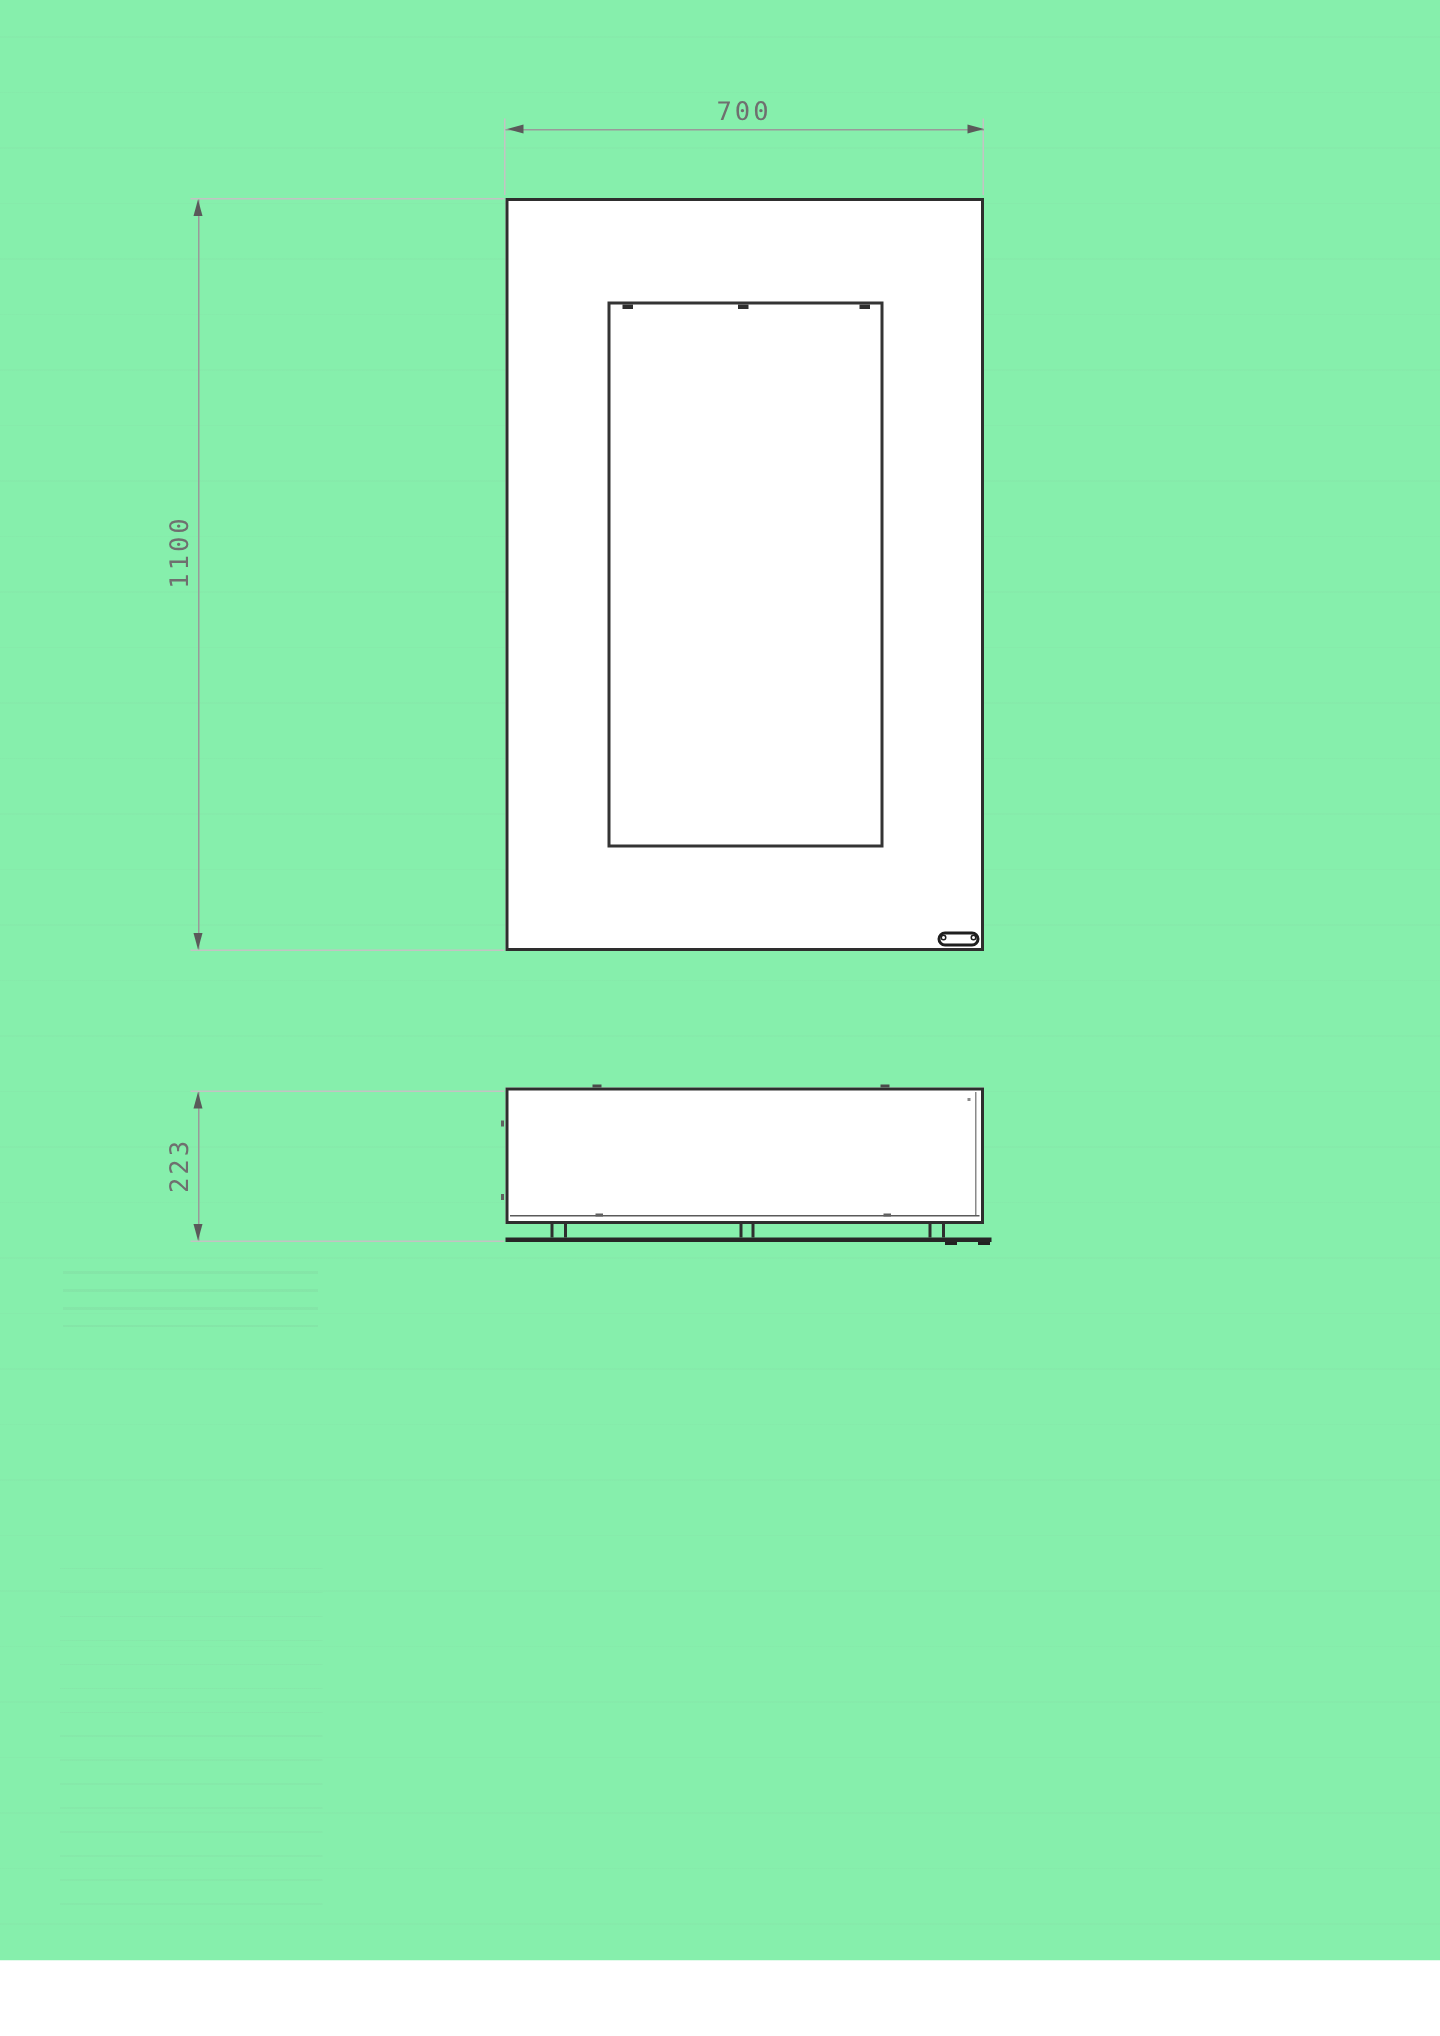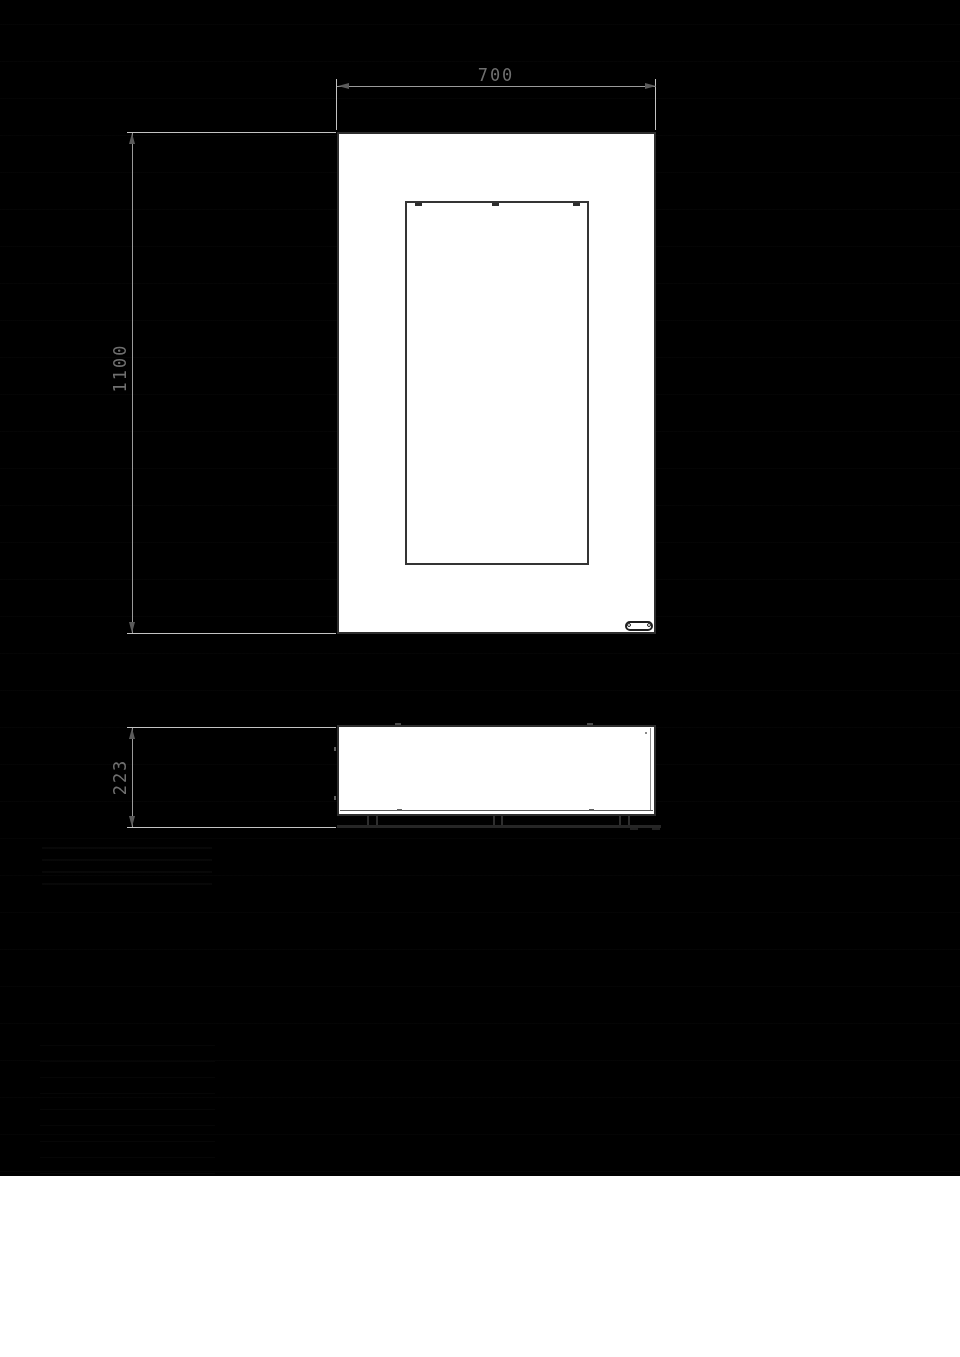--- a/index.html
+++ b/index.html
@@ -1,20 +1,20 @@
 <!DOCTYPE html>
 <html><head>
 <meta charset="utf-8">
 <style>
   html, body { margin: 0; padding: 0; background: #ffffff; }
   .canvas {
     position: relative;
     width: 960px;
-    height: 1176px;
-    background: #000000;
+    height: 1307px;
+    background: #86efac;
     overflow: hidden;
     font-family: "DejaVu Sans Mono", monospace;
   }
   .abs { position: absolute; box-sizing: border-box; }
 
   
   .noise-full {
     left: 0; top: 0; width: 960px; height: 1357px;
     background-image: repeating-linear-gradient(0deg,
       rgba(130,130,130,0.06) 0 1px, transparent 1px 37px);

